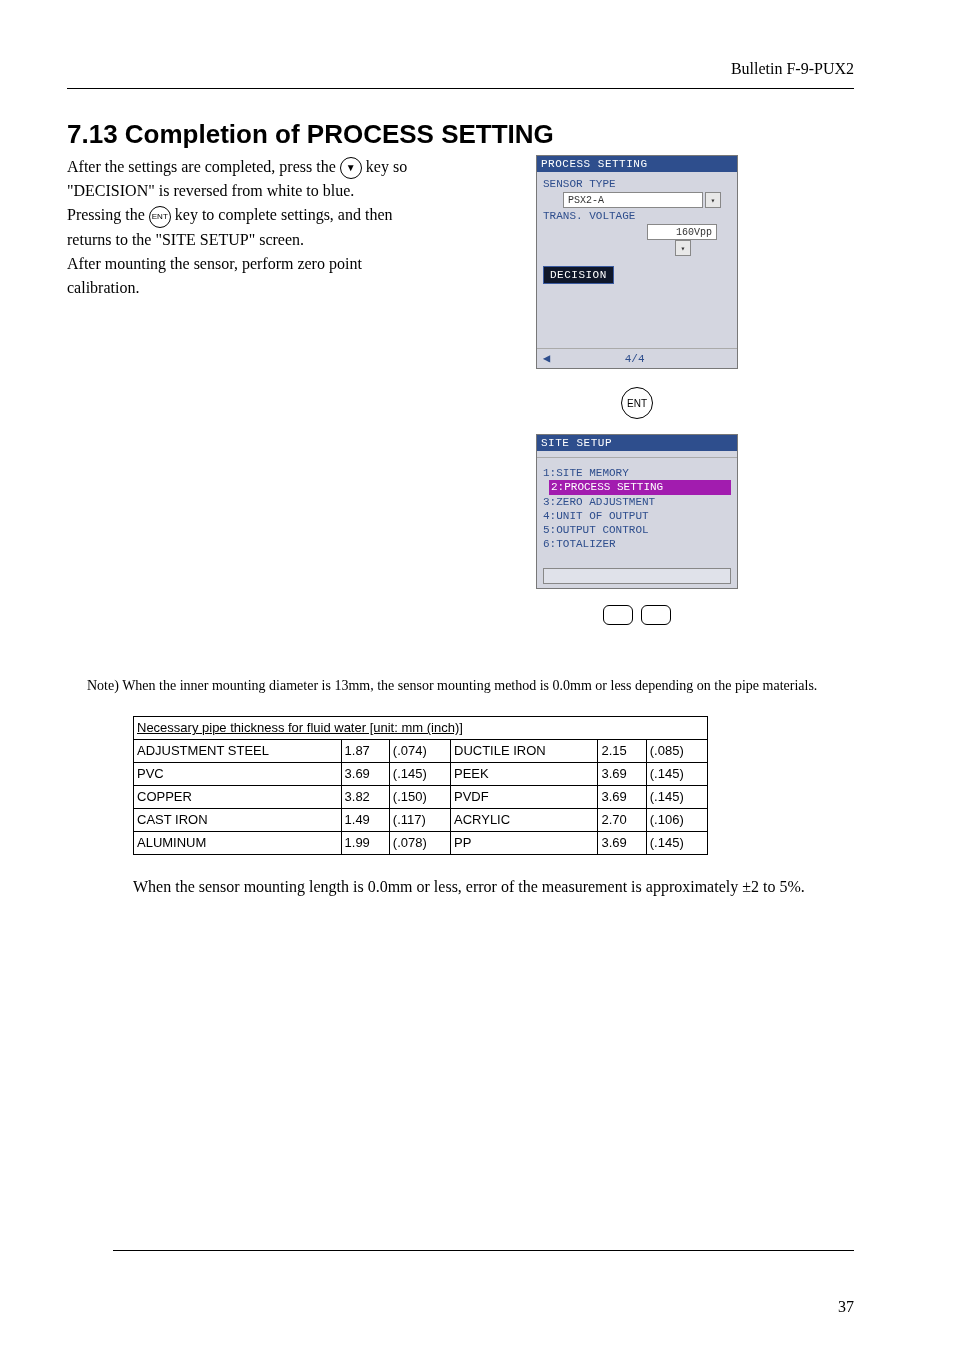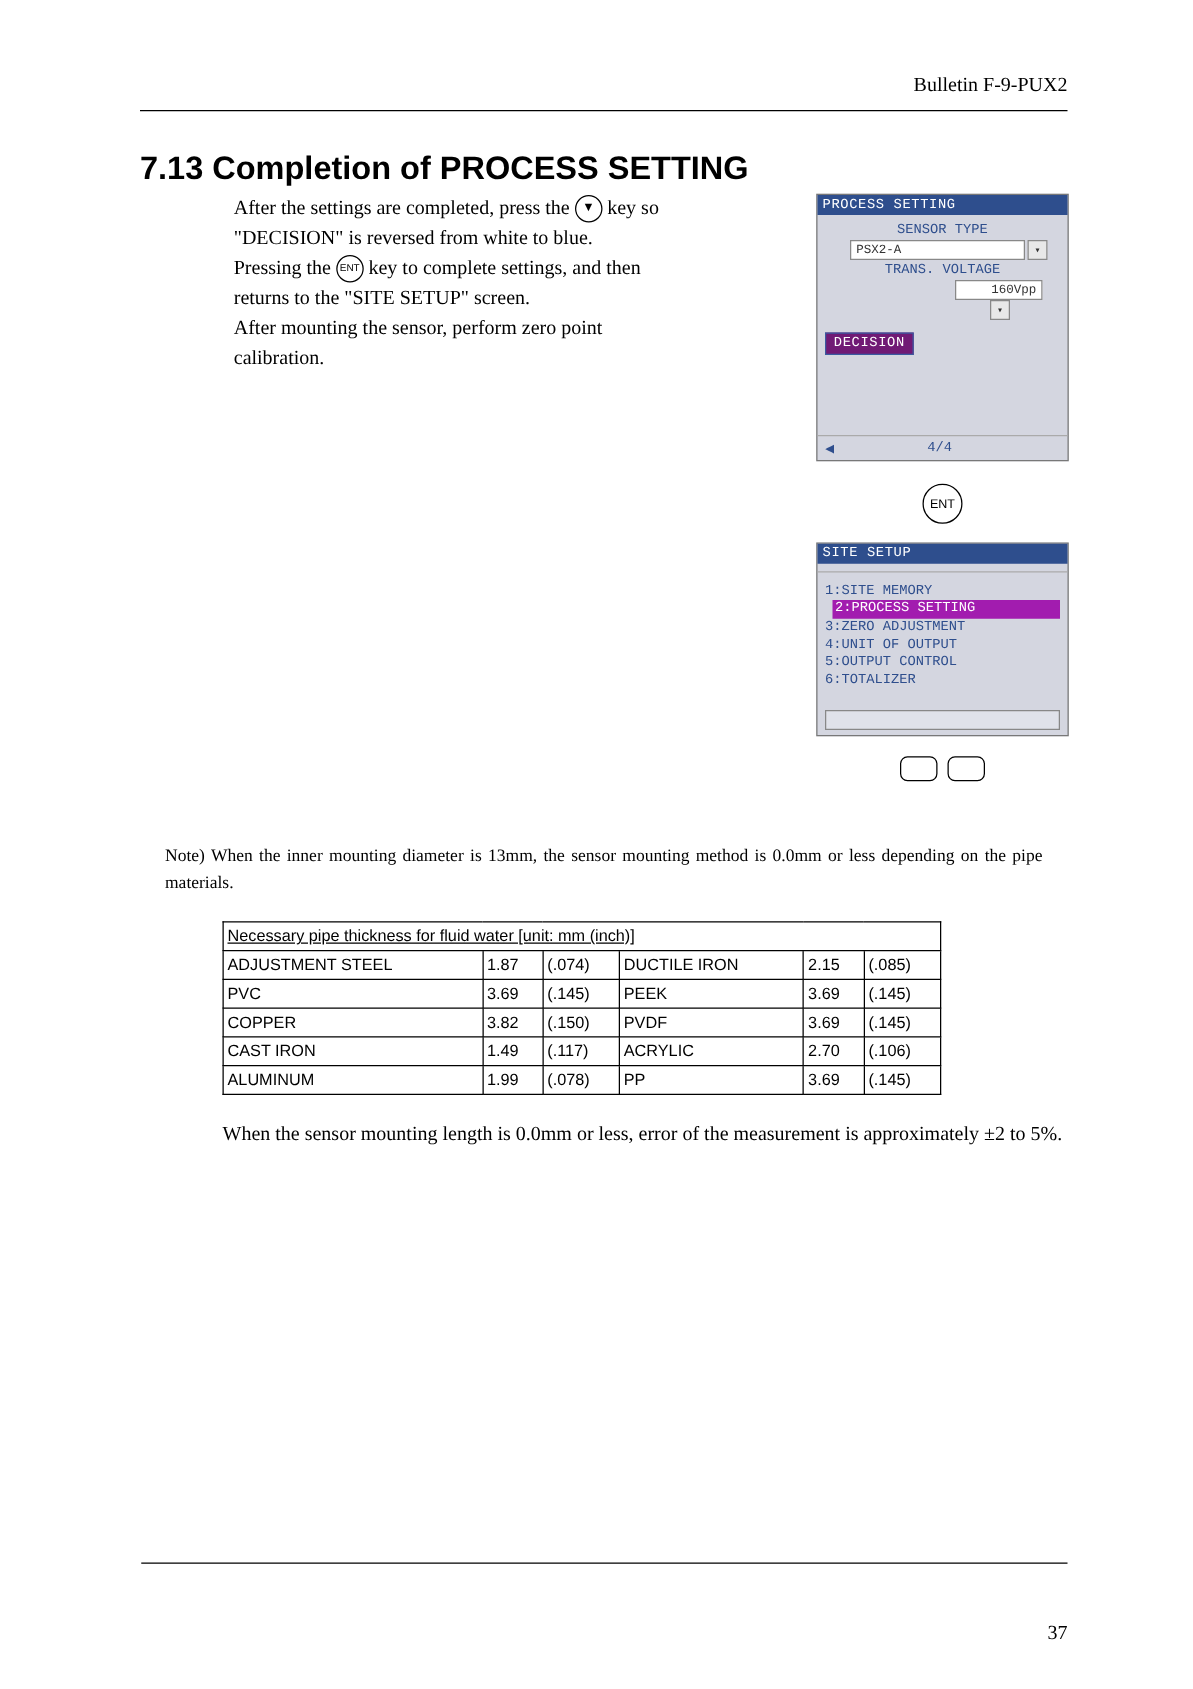--- a/index.html
+++ b/index.html
@@ -4,21 +4,21 @@
   <style>
     body {
       margin: 0;
       padding: 0;
       font-family: "Times New Roman", serif;
       background: #fff;
       width: 954px;
       box-sizing: border-box;
     }
     .page {
-      padding: 60px 100px 40px 112px;
+      padding: 60px 100px 40px 67px;
       box-sizing: border-box;
       min-height: 1351px;
       position: relative;
     }
     .header-right {
       text-align: right;
       font-size: 16px;
       margin-bottom: 10px;
     }
     .hr-line {
@@ -32,21 +32,20 @@
       font-weight: bold;
       margin: 0 0 5px 0;
     }
     .content-row {
       display: flex;
       align-items: flex-start;
     }
     .body-text {
       font-size: 16px;
       line-height: 1.5;
-      margin-left: 75px;
       width: 370px;
     }
     .inline-key {
       display: inline-flex;
       align-items: center;
       justify-content: center;
       width: 20px;
       height: 20px;
       border: 1px solid #000;
       border-radius: 50%;
@@ -81,21 +80,20 @@
     }
     .screen-body {
       padding: 4px 6px;
       font-size: 11px;
       color: #2E4E8D;
     }
     .screen-label {
       color: #2E4E8D;
       font-size: 11px;
       margin-top: 2px;
-      text-align: center;
     }
     .screen-field {
       display: flex;
       align-items: center;
       margin: 2px 0;
       font-family: Liberation Mono, monospace;
     }
     .screen-field-box {
       background: #fff;
       border: 1px solid #888;
@@ -114,21 +112,21 @@
       background: #e8e8e8;
       margin-left: 2px;
       display: flex;
       align-items: center;
       justify-content: center;
       font-size: 8px;
       color: #333;
     }
     .decision-btn {
       display: inline-block;
-      background: #701a75;
+      background: #0f172a;
       color: #fff;
       border: 1px solid #3a5aa0;
       font-size: 11px;
       padding: 2px 6px;
       margin-top: 8px;
       letter-spacing: 0.5px;
     }
     .screen-footer {
       display: flex;
       justify-content: space-between;

